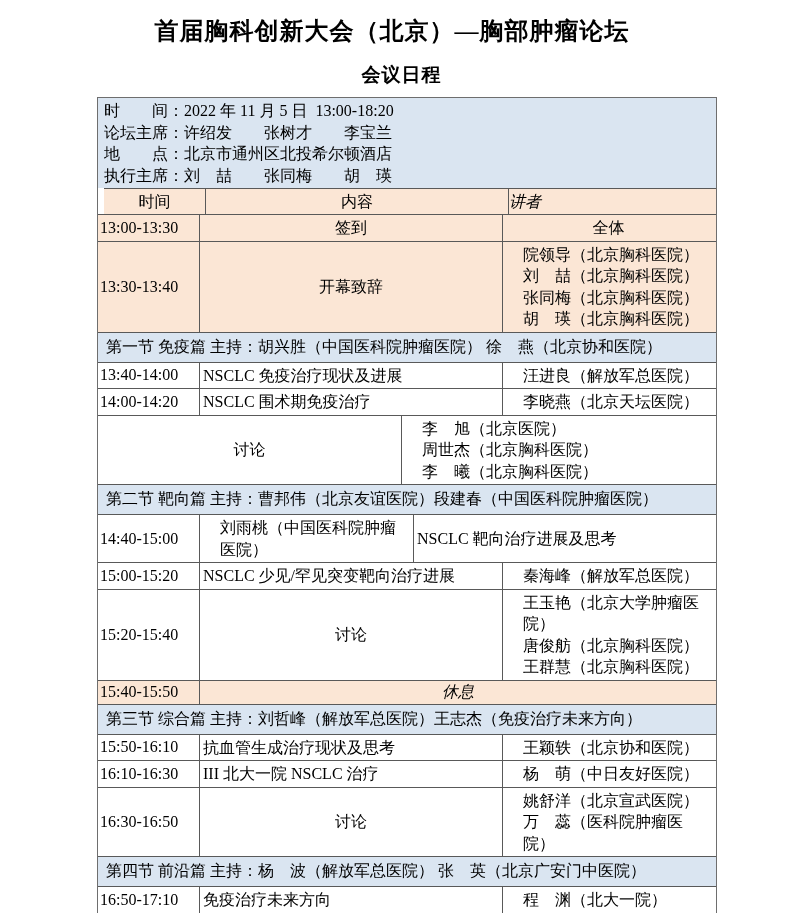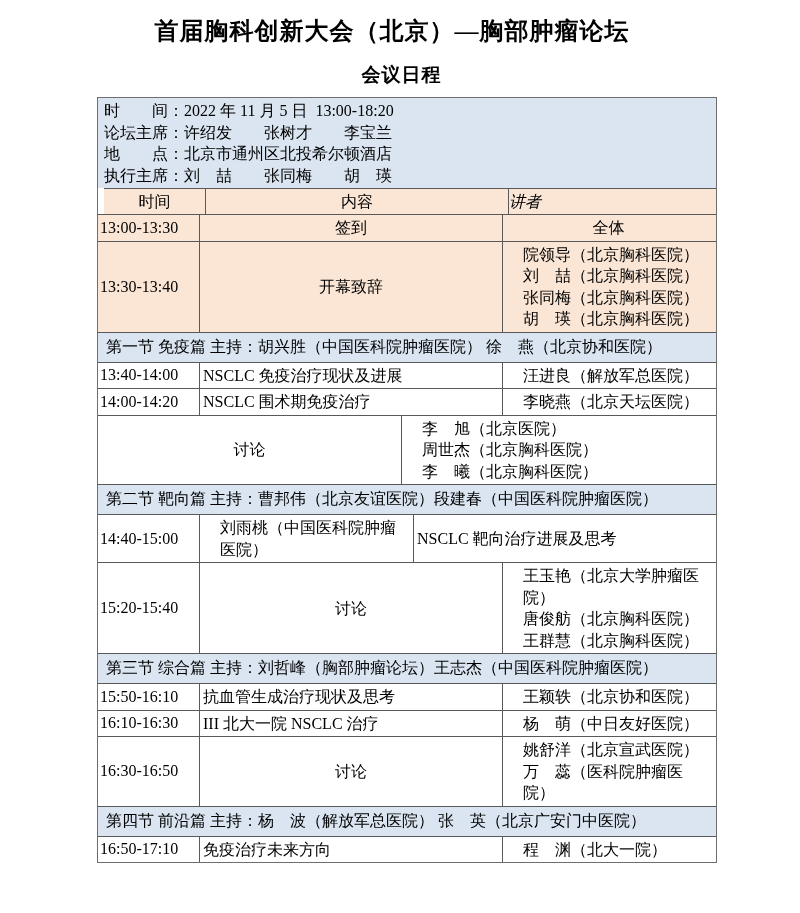--- a/index.html
+++ b/index.html
@@ -140,30 +140,41 @@
           <div class="cell full">第二节 靶向篇 主持：曹邦伟（北京友谊医院）段建春（中国医科院肿瘤医院）</div>
         </div>
         <div class="row entry">
           <div class="cell time">14:40-15:00</div>
           <div class="cell speaker">
             <div class="spk-line">刘雨桃（中国医科院肿瘤医院）</div>
           </div>
           <div class="cell content">NSCLC 靶向治疗进展及思考</div>
         </div>
         <div class="row entry">
+          <div class="cell time">15:00-15:20</div>
+          <div class="cell content">NSCLC 少见/罕见突变靶向治疗进展</div>
+          <div class="cell speaker">
+            <div class="spk-line">秦海峰（解放军总医院）</div>
+          </div>
+        </div>
+        <div class="row entry">
           <div class="cell time">15:20-15:40</div>
           <div class="cell content center">讨论</div>
           <div class="cell speaker">
             <div class="spk-line">王玉艳（北京大学肿瘤医院）</div>
             <div class="spk-line">唐俊舫（北京胸科医院）</div>
             <div class="spk-line">王群慧（北京胸科医院）</div>
           </div>
         </div>
-        <div class="row section">
-          <div class="cell full">第三节 综合篇 主持：刘哲峰（胸部肿瘤论坛）王志杰（中国医科院肿瘤医院）</div>
+        <div class="row break bg-peach">
+          <div class="cell time">15:40-15:50</div>
+          <div class="cell merged">休息</div>
+        </div>
+        <div class="row section">
+          <div class="cell full">第三节 综合篇 主持：刘哲峰（解放军总医院）王志杰（免疫治疗未来方向）</div>
         </div>
         <div class="row entry">
           <div class="cell time">15:50-16:10</div>
           <div class="cell content">抗血管生成治疗现状及思考</div>
           <div class="cell speaker">
             <div class="spk-line">王颖轶（北京协和医院）</div>
           </div>
         </div>
         <div class="row entry">
           <div class="cell time">16:10-16:30</div>

